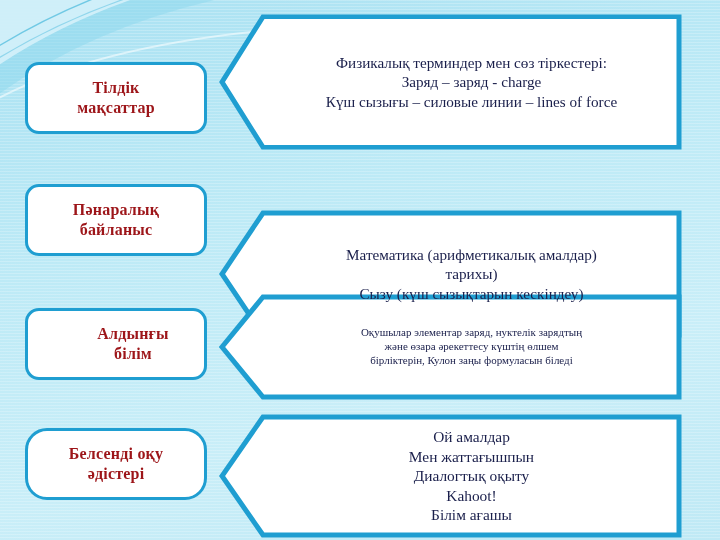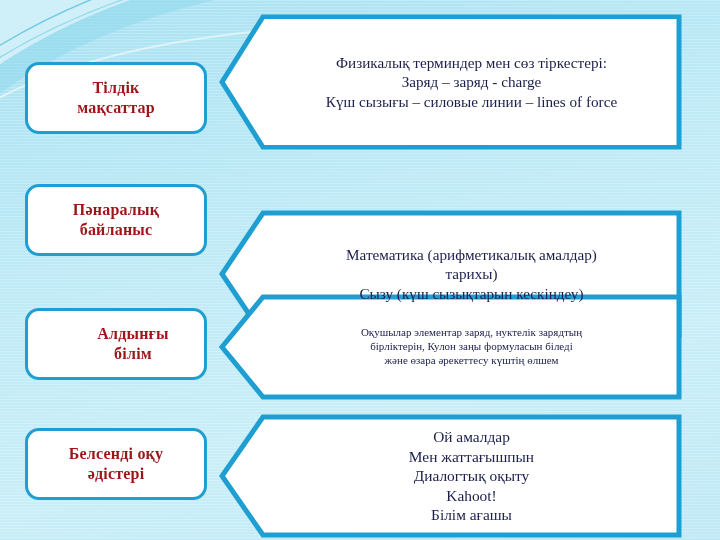--- a/index.html
+++ b/index.html
@@ -107,21 +107,21 @@
   }
   .arrow-text .tline {
     display: block;
     white-space: nowrap;
   }
 
   
   #row-0 .label-box { top: 62px;  height: 72px; }
   #row-1 .label-box { top: 184px; height: 72px; }
   #row-2 .label-box { top: 308px; height: 72px; padding-left: 40px; }
-  #row-3 .label-box { top: 428px; height: 72px; }
+  #row-3 .label-box { top: 428px; height: 72px; border-radius: 22px; }
 
   #row-0 .arrow-box { top: 14px;  height: 136px; }
   #row-1 .arrow-box { top: 162px; height: 128px; margin-top: 48px; }
   #row-2 .arrow-box { top: 294px; height: 106px; }
   #row-3 .arrow-box { top: 414px; height: 124px; }
 
   #row-2 .arrow-text { font-size: 11px; align-items: center; }
   #row-3 .arrow-text { font-size: 15.4px; }
 </style>
 </head>
@@ -189,22 +189,22 @@
         <span>білім</span>
       </span>
     </div>
 
     <div class="arrow-box">
       <svg class="arrow-svg" viewBox="0 0 463 106" preserveAspectRatio="none">
         <path d="M 44 3 L 460 3 L 460 103 L 44 103 L 3 53 Z" fill="#ffffff" stroke="#1f9ed1" stroke-width="5" stroke-linejoin="miter"></path>
       </svg>
       <div class="arrow-text">
         <span class="tline">Оқушылар элементар заряд, нуктелік зарядтың</span>
+        <span class="tline">және өзара әрекеттесу күштің өлшем</span>
         <span class="tline">бірліктерін, Кулон заңы формуласын біледі</span>
-        <span class="tline">және өзара әрекеттесу күштің өлшем</span>
       </div>
     </div>
   </div>
 
   <div class="row" id="row-3">
 
     <div class="label-box">
       <span>
         <span>Белсенді оқу</span><br>
         <span>әдістері</span>

